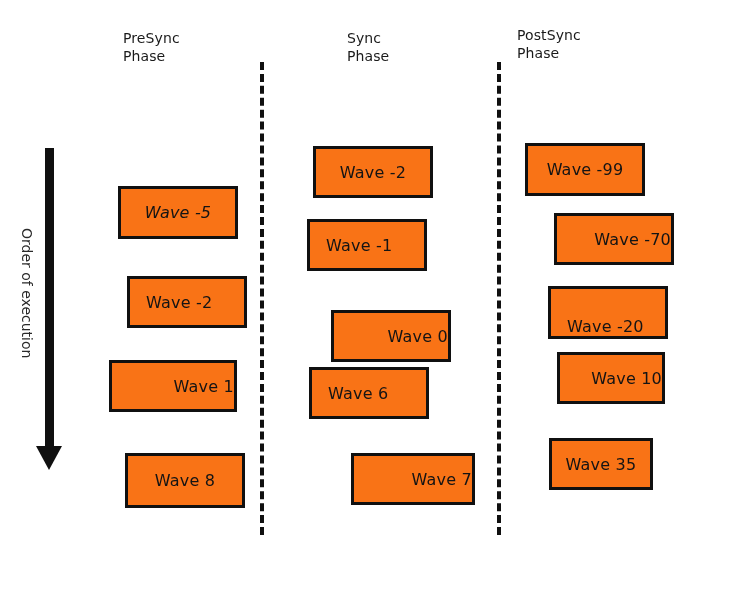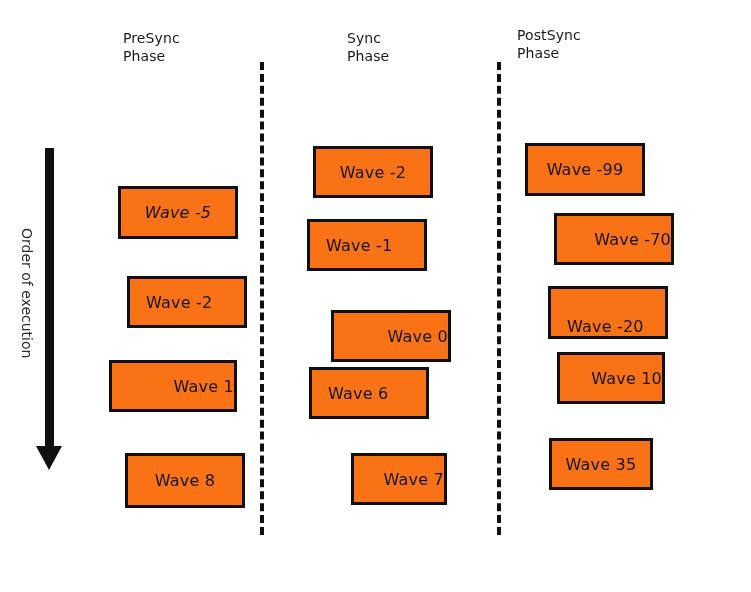--- a/index.html
+++ b/index.html
@@ -110,21 +110,21 @@
       </div>
       <div class="wave-box align-left" style="left: 279px; top: 219px; width: 120px; height: 52px;">
         <span>Wave -1</span>
       </div>
       <div class="wave-box align-right" style="left: 331px; top: 294px; width: 120px; height: 52px; margin-top: 16px;">
         <span>Wave 0</span>
       </div>
       <div class="wave-box align-left" style="left: 281px; top: 367px; width: 120px; height: 52px;">
         <span>Wave 6</span>
       </div>
-      <div class="wave-box align-right" style="left: 351px; top: 453px; width: 96px; height: 52px;">
+      <div class="wave-box align-right" style="left: 351px; top: 453px; width: 124px; height: 52px;">
         <span>Wave 7</span>
       </div>
       <div class="wave-box align-center" style="left: 525px; top: 143px; width: 120px; height: 53px;">
         <span>Wave -99</span>
       </div>
       <div class="wave-box align-right" style="left: 554px; top: 213px; width: 120px; height: 52px;">
         <span>Wave -70</span>
       </div>
       <div class="wave-box align-left" style="left: 520px; top: 286px; width: 120px; height: 53px; align-items: flex-end;">
         <span>Wave -20</span>

